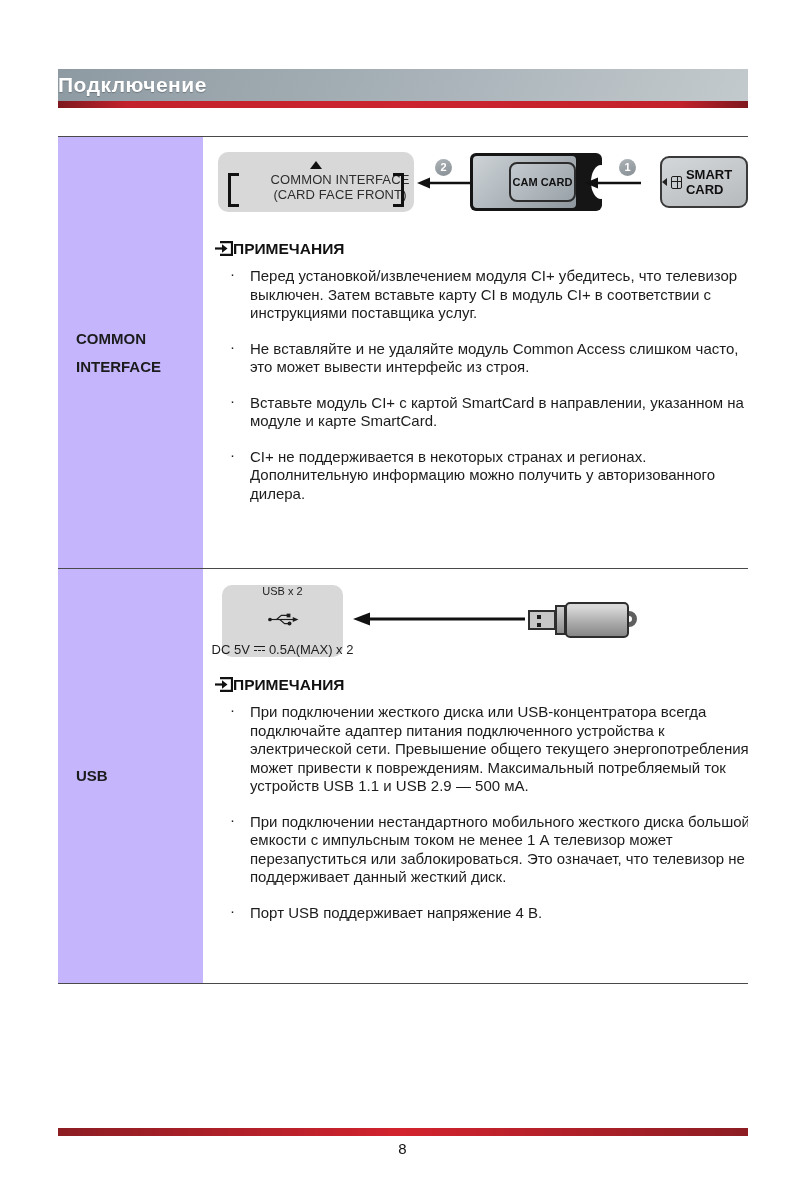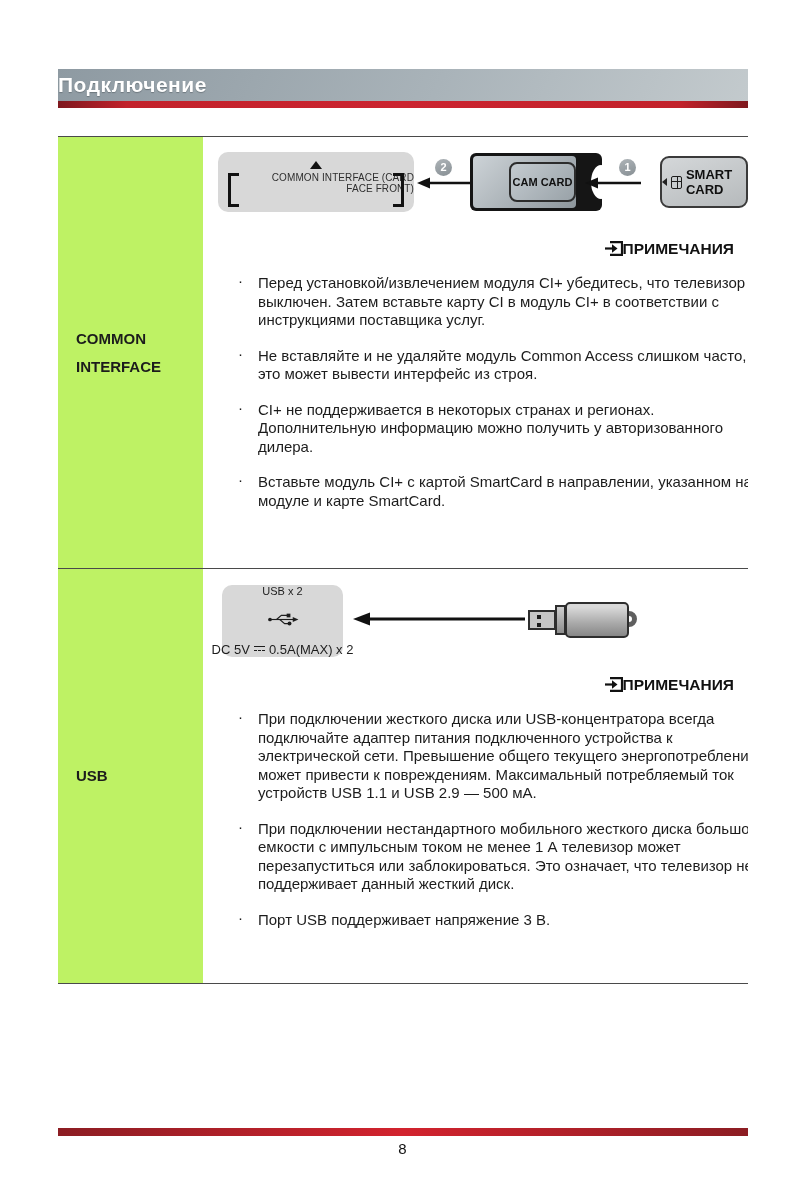--- a/index.html
+++ b/index.html
@@ -25,21 +25,21 @@
 
   
   .doc-table {
     position:absolute; left:58px; top:136px; width:690px;
     border-top:1px solid #4a4a4a; border-bottom:1px solid #4a4a4a;
   }
   .row { display:flex; }
   .row1 { height:431px; border-bottom:1px solid #4a4a4a; }
   .row2 { height:414px; }
   .label-col {
-    width:145px; flex:none; background:#bef264; box-sizing:border-box;
+    width:145px; flex:none; background:#c4b5fd; box-sizing:border-box;
     display:flex; flex-direction:column; justify-content:center; padding-left:18px;
   }
   .label-col div { font-size:15px; font-weight:bold; line-height:28px; color:#1c1c1c; }
   .content-col {
     flex:1; position:relative; box-sizing:border-box;
     padding:14px 14px 0 12px; overflow:hidden;
   }
 
   
   .diagram { position:relative; width:100%; }
@@ -48,21 +48,21 @@
 
   .ci-slot {
     position:absolute; left:3px; top:1px; width:196px; height:60px;
     background:#d8d8d8; border-radius:10px;
   }
   .tri-up {
     width:0; height:0; margin:9px auto 3px auto;
     border-left:6px solid transparent; border-right:6px solid transparent;
     border-bottom:8px solid #111;
   }
-  .ci-slot-text { text-align:right; font-size:10px; color:#2e2e2e; letter-spacing:0.1px;padding-left:48px; }
+  .ci-slot-text { text-align:center; font-size:13px; color:#2e2e2e; letter-spacing:0.1px;padding-left:48px; }
   .bracket { position:absolute; top:21px; width:8px; height:28px; }
   .bracket.bl { left:10px;  border-left:3px solid #111;  border-top:3px solid #111; border-bottom:3px solid #111; }
   .bracket.br { right:10px; border-right:3px solid #111; border-top:3px solid #111; border-bottom:3px solid #111; }
 
   .arrow { position:absolute; }
   .a2 { left:202px; top:26px; }
   .a1 { left:370px; top:26px; }
   .step-circle {
     position:absolute; width:17px; height:17px; border-radius:50%;
     background:linear-gradient(160deg,#aeb4b8,#878f94);
@@ -141,23 +141,23 @@
   .drive-body {
     position:absolute; left:37px; top:0; width:64px; height:36px;
     background:linear-gradient(#d9d9d9 10%,#a9a9a9 60%,#878787); border:2px solid #2e2e2e;
     border-radius:5px; box-sizing:border-box;
   }
 
   
   .notes { position:relative; }
   .n1 { margin-top:10px; }
   .n2 { margin-top:16px; }
-  .notes-head { display:flex; align-items:center; height:19px; margin-bottom:9px;justify-content:flex-end; }
+  .notes-head { display:flex; align-items:center; height:19px; margin-bottom:9px; }
   .notes-title { font-size:15.5px; font-weight:bold; color:#111; }
-  .note-list { list-style:none; margin:16px; padding:0; }
+  .note-list { list-style:none; margin:8px; padding:0; }
   .note-list li {
     position:relative; padding-left:27px; width:500px;
     font-size:15px; line-height:18.5px; color:#1c1c1c; margin-bottom:17px;
   }
   .note-list li::before {
     content:"·"; position:absolute; left:7px; top:-2px; font-size:15px; color:#1c1c1c;
   }
 
   
   .footer-bar {
@@ -229,22 +229,22 @@
             <svg class="note-icon" width="18" height="15" viewBox="0 0 18 15">
               <path d="M5 1.2 H17 V13.8 H5" fill="none" stroke="#111" stroke-width="2.2"></path>
               <line x1="0" y1="7.5" x2="8" y2="7.5" stroke="#111" stroke-width="2.2"></line>
               <polygon points="7,3.2 12.5,7.5 7,11.8" fill="#111"></polygon>
             </svg>
             <span class="notes-title">ПРИМЕЧАНИЯ</span>
           </div>
           <ul class="note-list">
             <li>Перед установкой/извлечением модуля CI+ убедитесь, что телевизор выключен. Затем вставьте карту CI в модуль CI+ в соответствии с инструкциями поставщика услуг.</li>
             <li>Не вставляйте и не удаляйте модуль Common Access слишком часто, это может вывести интерфейс из строя.</li>
+            <li>Вставьте модуль CI+ с картой SmartCard в направлении, указанном на модуле и карте SmartCard.</li>
             <li>CI+ не поддерживается в некоторых странах и регионах. Дополнительную информацию можно получить у авторизованного дилера.</li>
-            <li>Вставьте модуль CI+ с картой SmartCard в направлении, указанном на модуле и карте SmartCard.</li>
           </ul>
         </div>
 
       </div>
     </div>
 
     <div class="row row2">
       <div class="label-col">
         <div>USB</div>
       </div>
@@ -290,21 +290,21 @@
             <svg class="note-icon" width="18" height="15" viewBox="0 0 18 15">
               <path d="M5 1.2 H17 V13.8 H5" fill="none" stroke="#111" stroke-width="2.2"></path>
               <line x1="0" y1="7.5" x2="8" y2="7.5" stroke="#111" stroke-width="2.2"></line>
               <polygon points="7,3.2 12.5,7.5 7,11.8" fill="#111"></polygon>
             </svg>
             <span class="notes-title">ПРИМЕЧАНИЯ</span>
           </div>
           <ul class="note-list">
             <li>При подключении жесткого диска или USB-концентратора всегда подключайте адаптер питания подключенного устройства к электрической сети. Превышение общего текущего энергопотребления может привести к повреждениям. Максимальный потребляемый ток устройств USB 1.1 и USB 2.9 — 500 мА.</li>
             <li>При подключении нестандартного мобильного жесткого диска большой емкости с импульсным током не менее 1 А телевизор может перезапуститься или заблокироваться. Это означает, что телевизор не поддерживает данный жесткий диск.</li>
-            <li>Порт USB поддерживает напряжение 3 В.</li>
+            <li>Порт USB поддерживает напряжение 4 В.</li>
           </ul>
         </div>
 
       </div>
     </div>
 
   </div>
 
   <div class="footer-bar"></div>
   <div class="page-number">8</div>

